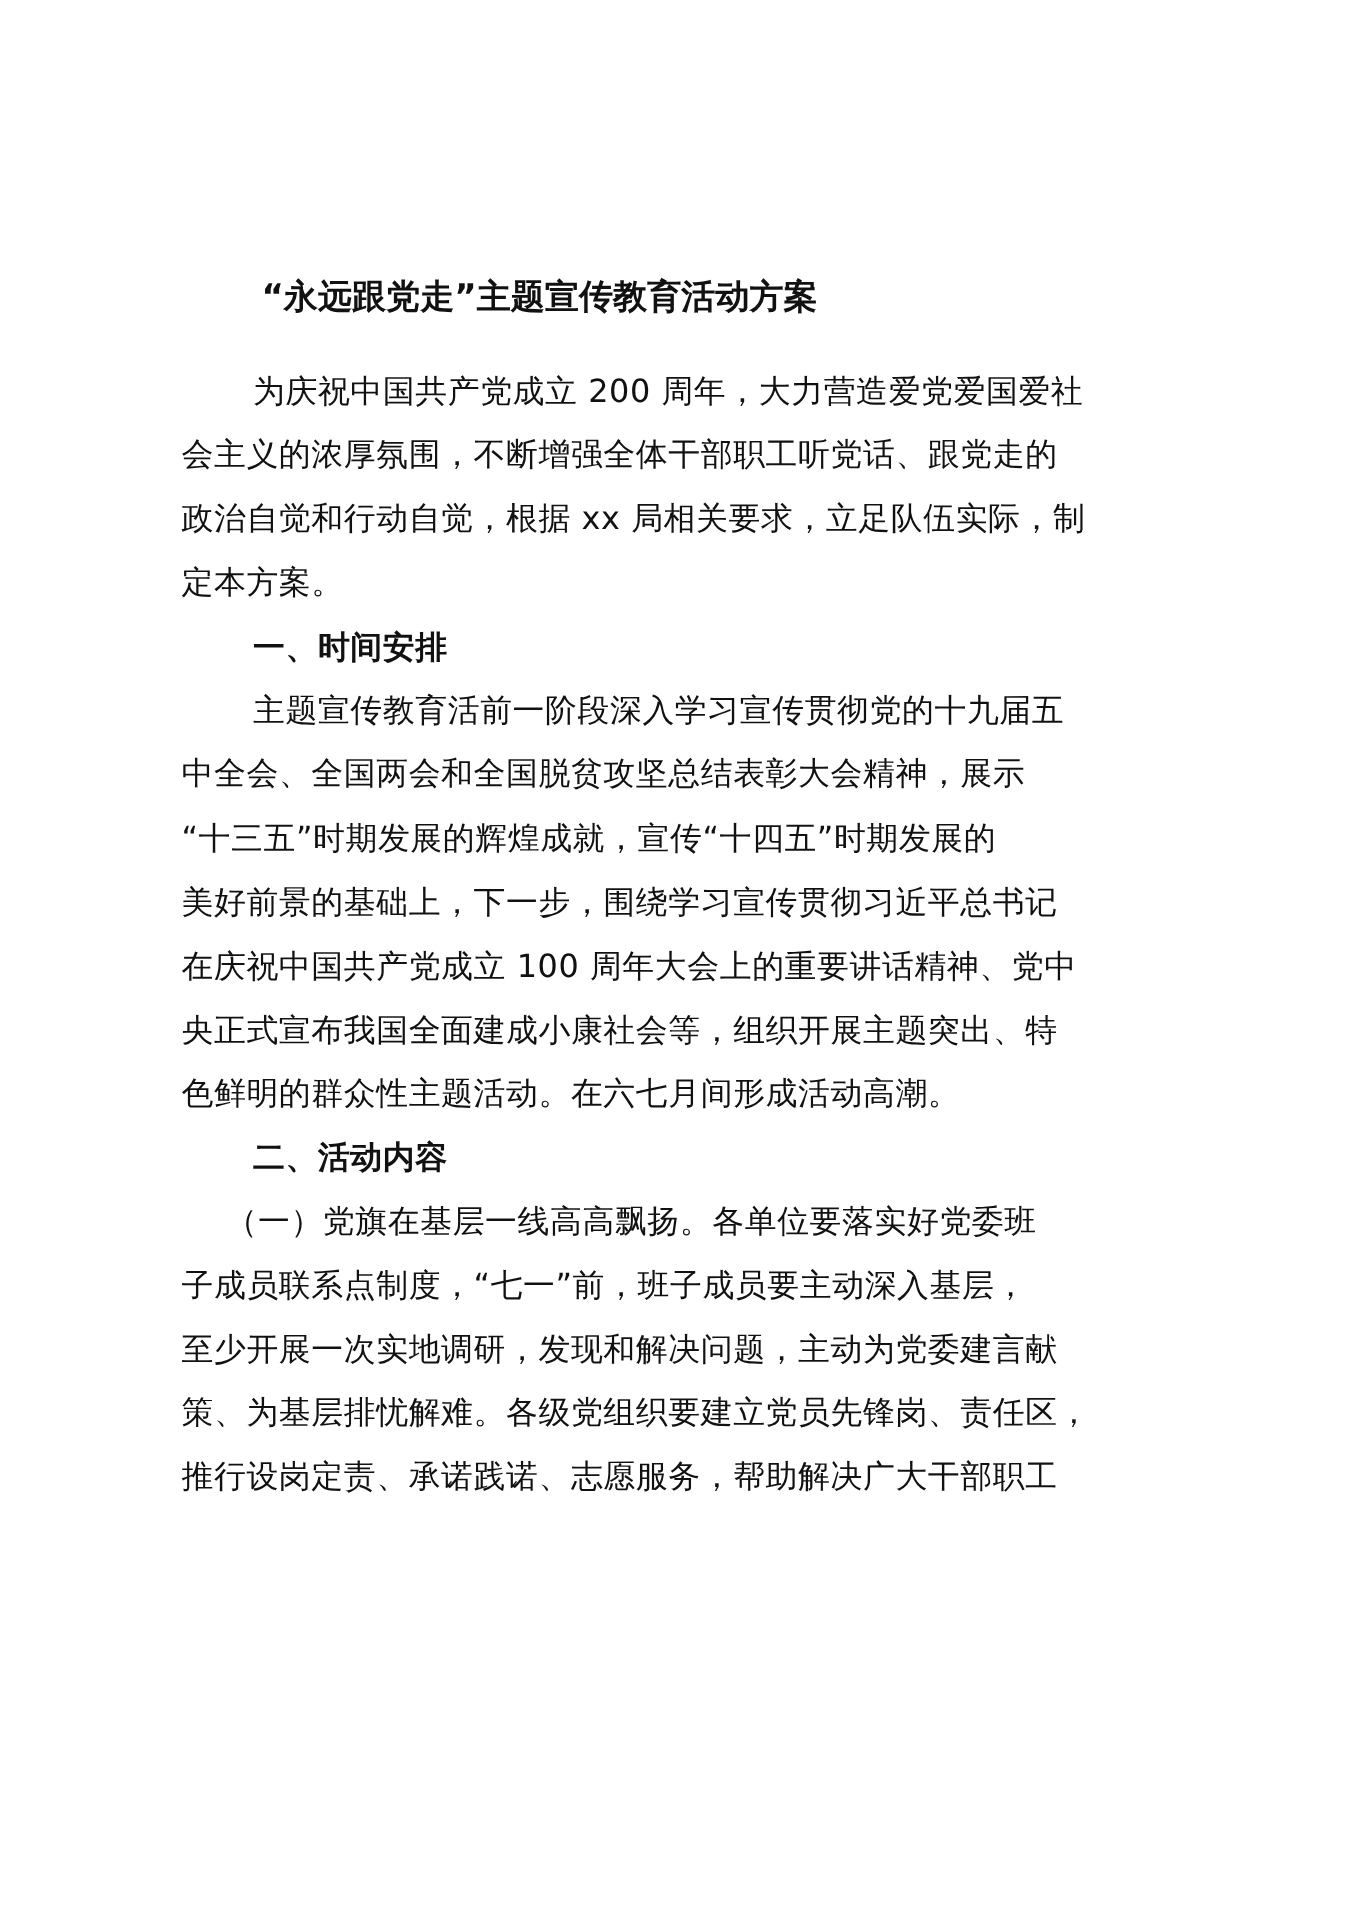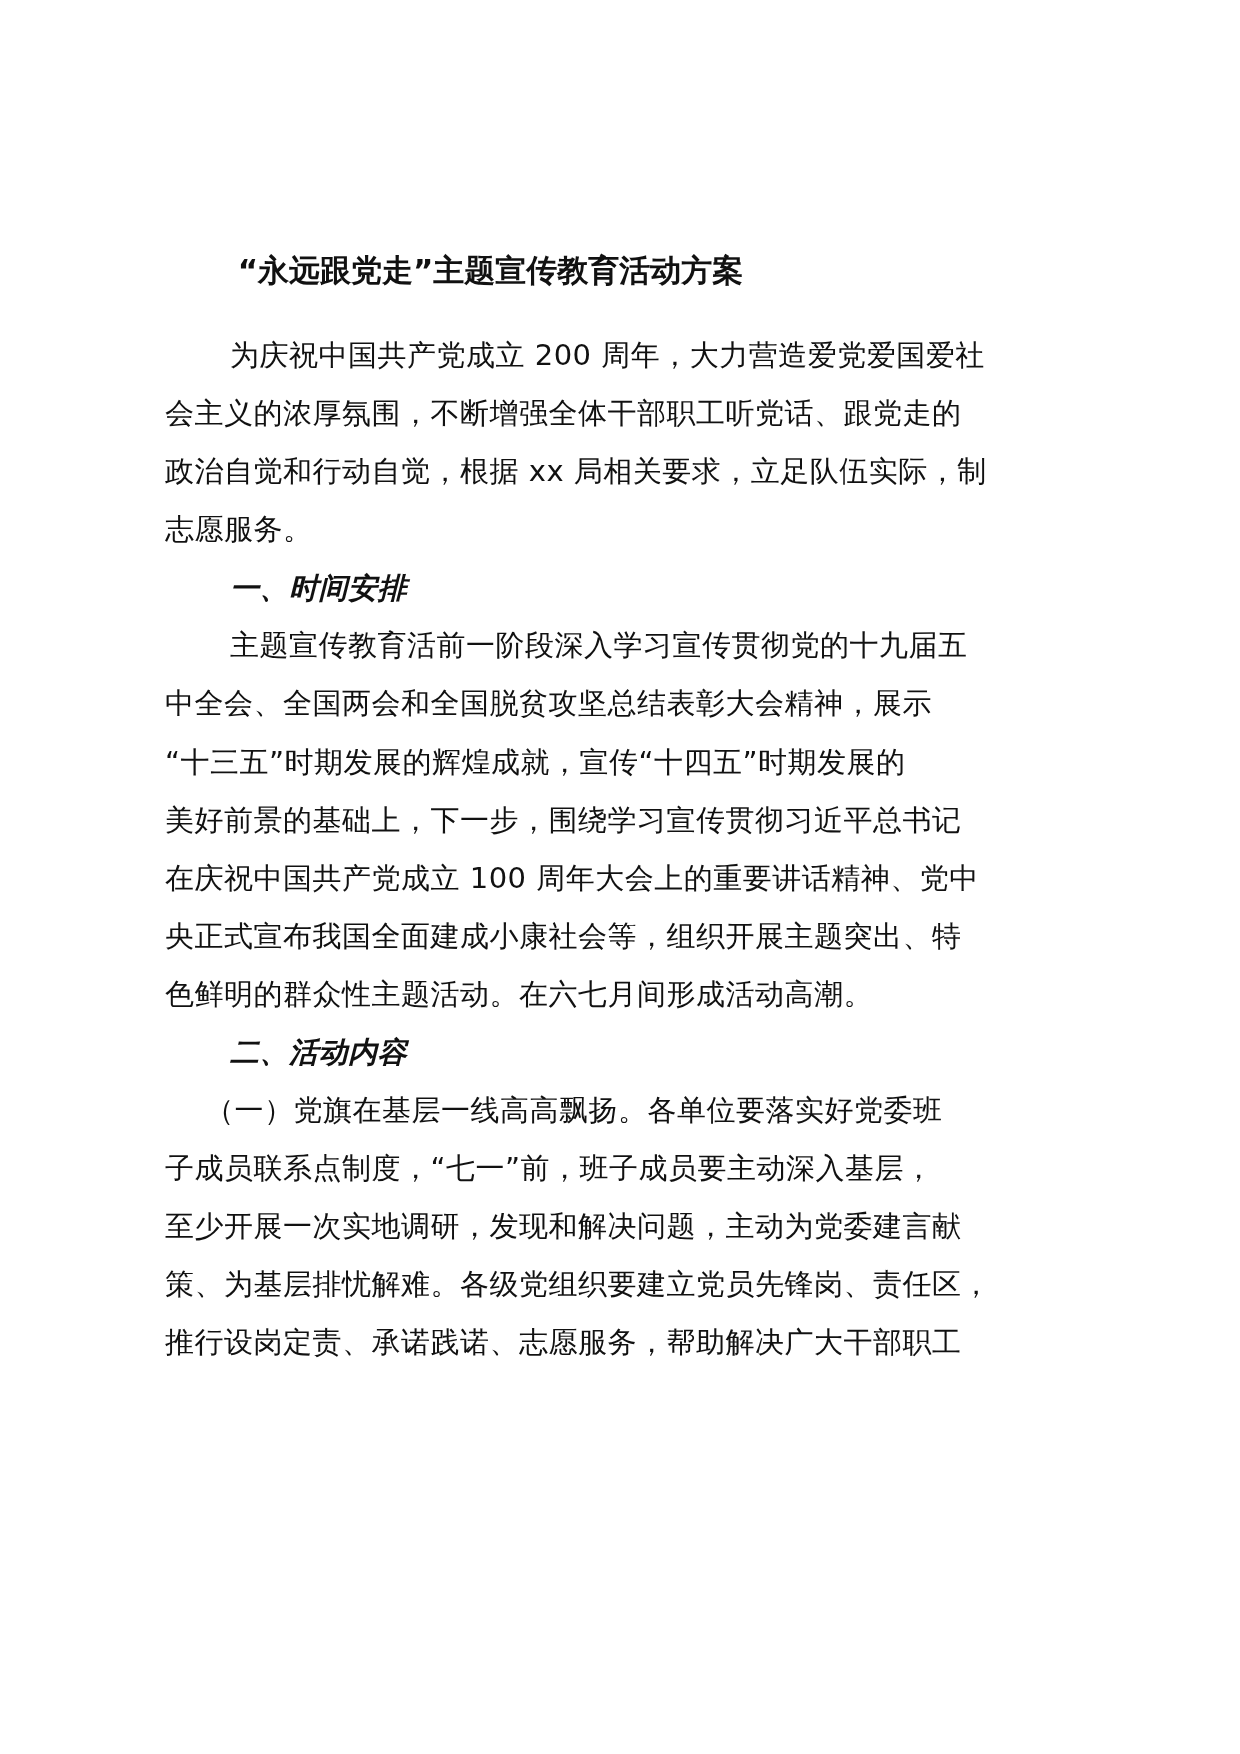--- a/index.html
+++ b/index.html
@@ -4,32 +4,32 @@
   <style>
     html, body { margin: 0; padding: 0; background: #ffffff; }
     body { width: 1240px; height: 1754px; position: relative; overflow: hidden;
            font-family: "DejaVu Sans", "Liberation Sans", sans-serif; color: #111111; }
     .page { position: absolute; left: 0; top: 0; width: 1240px; height: 1754px; background: #ffffff; }
     .title { position: absolute; top: 248px; left: 0; width: 981px; text-align: center;
              font-size: 31px; font-weight: bold; line-height: 44px; letter-spacing: 0px; }
     .line { position: absolute; left: 165px; width: 940px; font-size: 29px; line-height: 40px;
             white-space: nowrap; letter-spacing: 0.5px; }
     .indent { left: 230px; }
-    .heading { font-weight: bold; font-style: italic; }
+    .heading { font-weight: bold; }
   </style>
 </head>
 <body>
 
 <div class="page">
   <div class="title">“永远跟党走”主题宣传教育活动方案</div>
 
   <div class="line indent" style="top:335px">为庆祝中国共产党成立 200 周年，大力营造爱党爱国爱社</div>
   <div class="line" style="top:393px">会主义的浓厚氛围，不断增强全体干部职工听党话、跟党走的</div>
   <div class="line" style="top:451px">政治自觉和行动自觉，根据 xx 局相关要求，立足队伍实际，制</div>
-  <div class="line" style="top:509px">志愿服务。</div>
+  <div class="line" style="top:509px">定本方案。</div>
 
   <div class="line indent heading" style="top:568px">一、时间安排</div>
   <div class="line indent" style="top:625px">主题宣传教育活前一阶段深入学习宣传贯彻党的十九届五</div>
   <div class="line" style="top:683px">中全会、全国两会和全国脱贫攻坚总结表彰大会精神，展示</div>
   <div class="line" style="top:742px">“十三五”时期发展的辉煌成就，宣传“十四五”时期发展的</div>
   <div class="line" style="top:800px">美好前景的基础上，下一步，围绕学习宣传贯彻习近平总书记</div>
   <div class="line" style="top:858px">在庆祝中国共产党成立 100 周年大会上的重要讲话精神、党中</div>
   <div class="line" style="top:916px">央正式宣布我国全面建成小康社会等，组织开展主题突出、特</div>
   <div class="line" style="top:974px">色鲜明的群众性主题活动。在六七月间形成活动高潮。</div>
 

